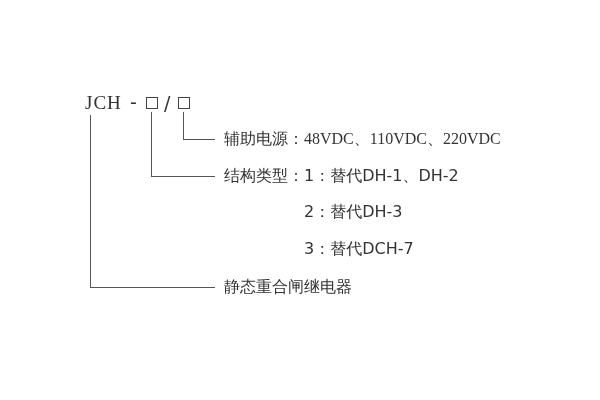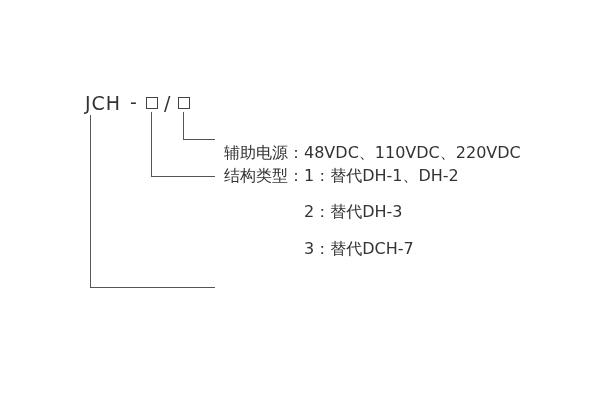--- a/index.html
+++ b/index.html
@@ -47,37 +47,38 @@
     font-size: 16px;
     line-height: 20px;
     white-space: nowrap;
   }
 </style>
 </head>
 <body>
 
 <div class="canvas">
 
-  <span class="model-part" style="left:85px; top:92px;">JCH</span>
+  <span class="model-part" style="left:85px; top:92px;font-family:Liberation Serif, serif;">JCH</span>
   <span class="model-part" style="left:130px; top:91px;">-</span>
   <span class="box" style="left:146px; top:97px;"></span>
   <span class="model-part" style="left:164px; top:92px;">/</span>
   <span class="box" style="left:178px; top:97px;"></span>
 
   <div class="vline" style="left:90px; top:115px; height:172px;"></div>
   <div class="hline" style="left:90px; top:287px; width:125px;"></div>
 
   <div class="vline" style="left:151px; top:112px; height:64px;"></div>
   <div class="hline" style="left:151px; top:176px; width:64px;"></div>
 
   <div class="vline" style="left:183px; top:112px; height:27px;"></div>
   <div class="hline" style="left:183px; top:139px; width:32px;"></div>
 
-  <div class="label" style="left:224px; top:143px;">辅助电源：48VDC、110VDC、220VDC</div>
+  <div class="label" style="left:224px; top:129px;font-family:Liberation Serif, serif;">辅助电源：48VDC、110VDC、220VDC</div>
 
   <div class="label" style="left:224px; top:166px;text-align:right;">结构类型：1：替代DH-1、DH-2</div>
 
   <div class="label" style="left:304px; top:202px;">2：替代DH-3</div>
 
   <div class="label" style="left:304px; top:239px;">3：替代DCH-7</div>
 
+  <div class="label" style="left:224px; top:277px;">静态重合闸继电器</div>
 
 </div>
 
 </body></html>

